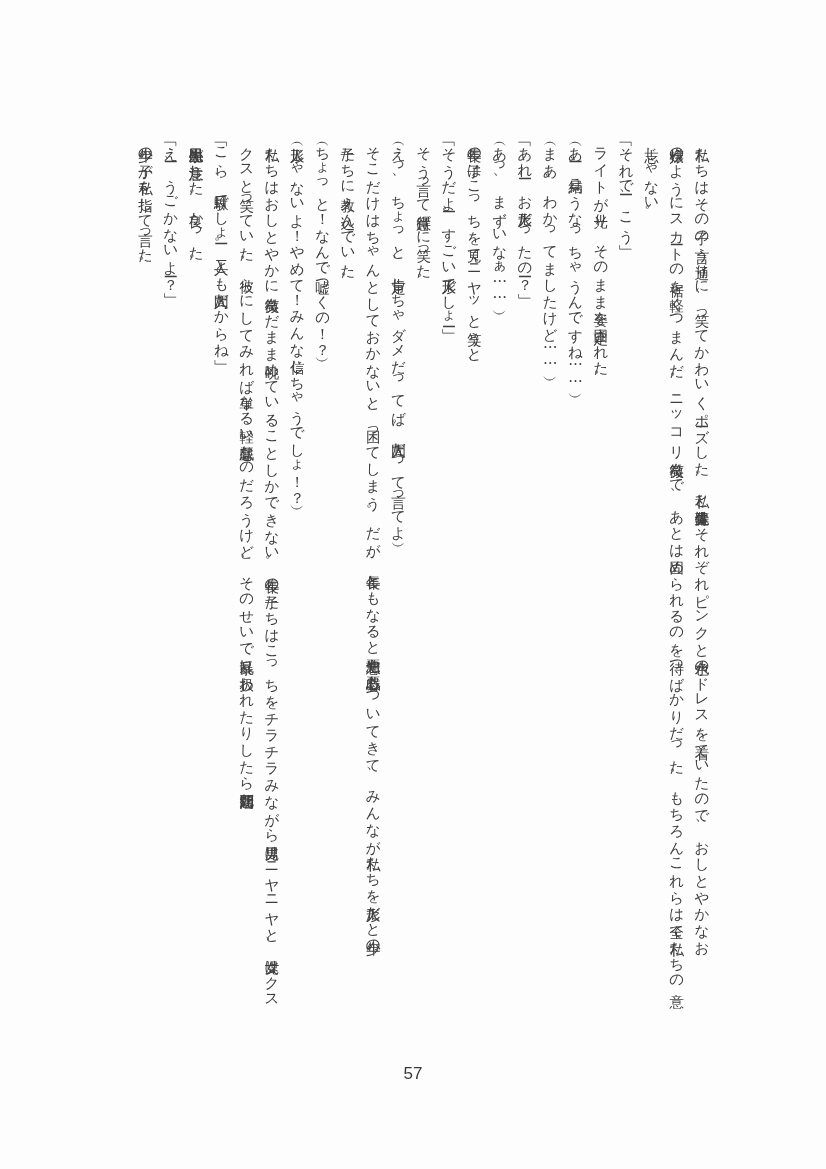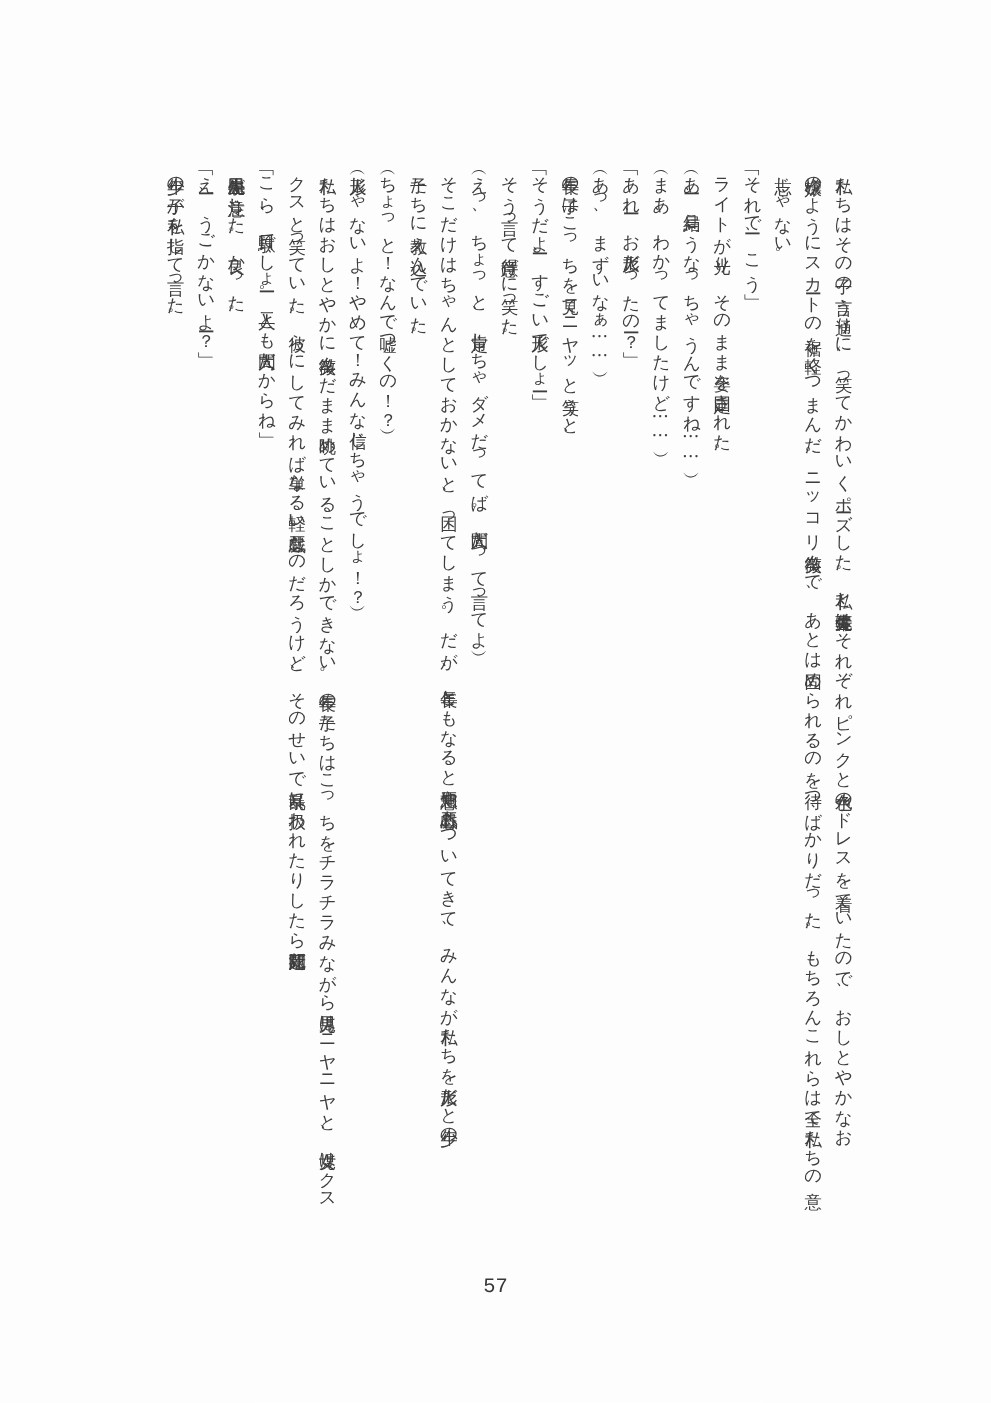--- a/index.html
+++ b/index.html
@@ -32,21 +32,21 @@
     display: block;
   }
   .page-number {
     position: absolute;
     top: 1064px;
     left: 0;
     width: 100%;
     text-align: center;
     font-size: 17px;
     color: #383838;
-    font-family: Liberation Mono, monospace;
+    font-family: Liberation Sans, sans-serif;
   }
 </style>
 </head>
 <body>
 
 <div class="page">
   <div class="text-block">
     <div class="text-line">私たちはその子の言う通りに、笑ってかわいくポーズした。私と青葉先生はそれぞれピンクと水色のドレスを着ていたので、おしとやかなお</div>
     <div class="text-line">嬢様のようにスカートの裾を軽くつまんだ。ニッコリ微笑んで、あとは固められるのを待つばかりだった。もちろんこれらは全て私たちの意</div>
     <div class="text-line">志じゃない。</div>

